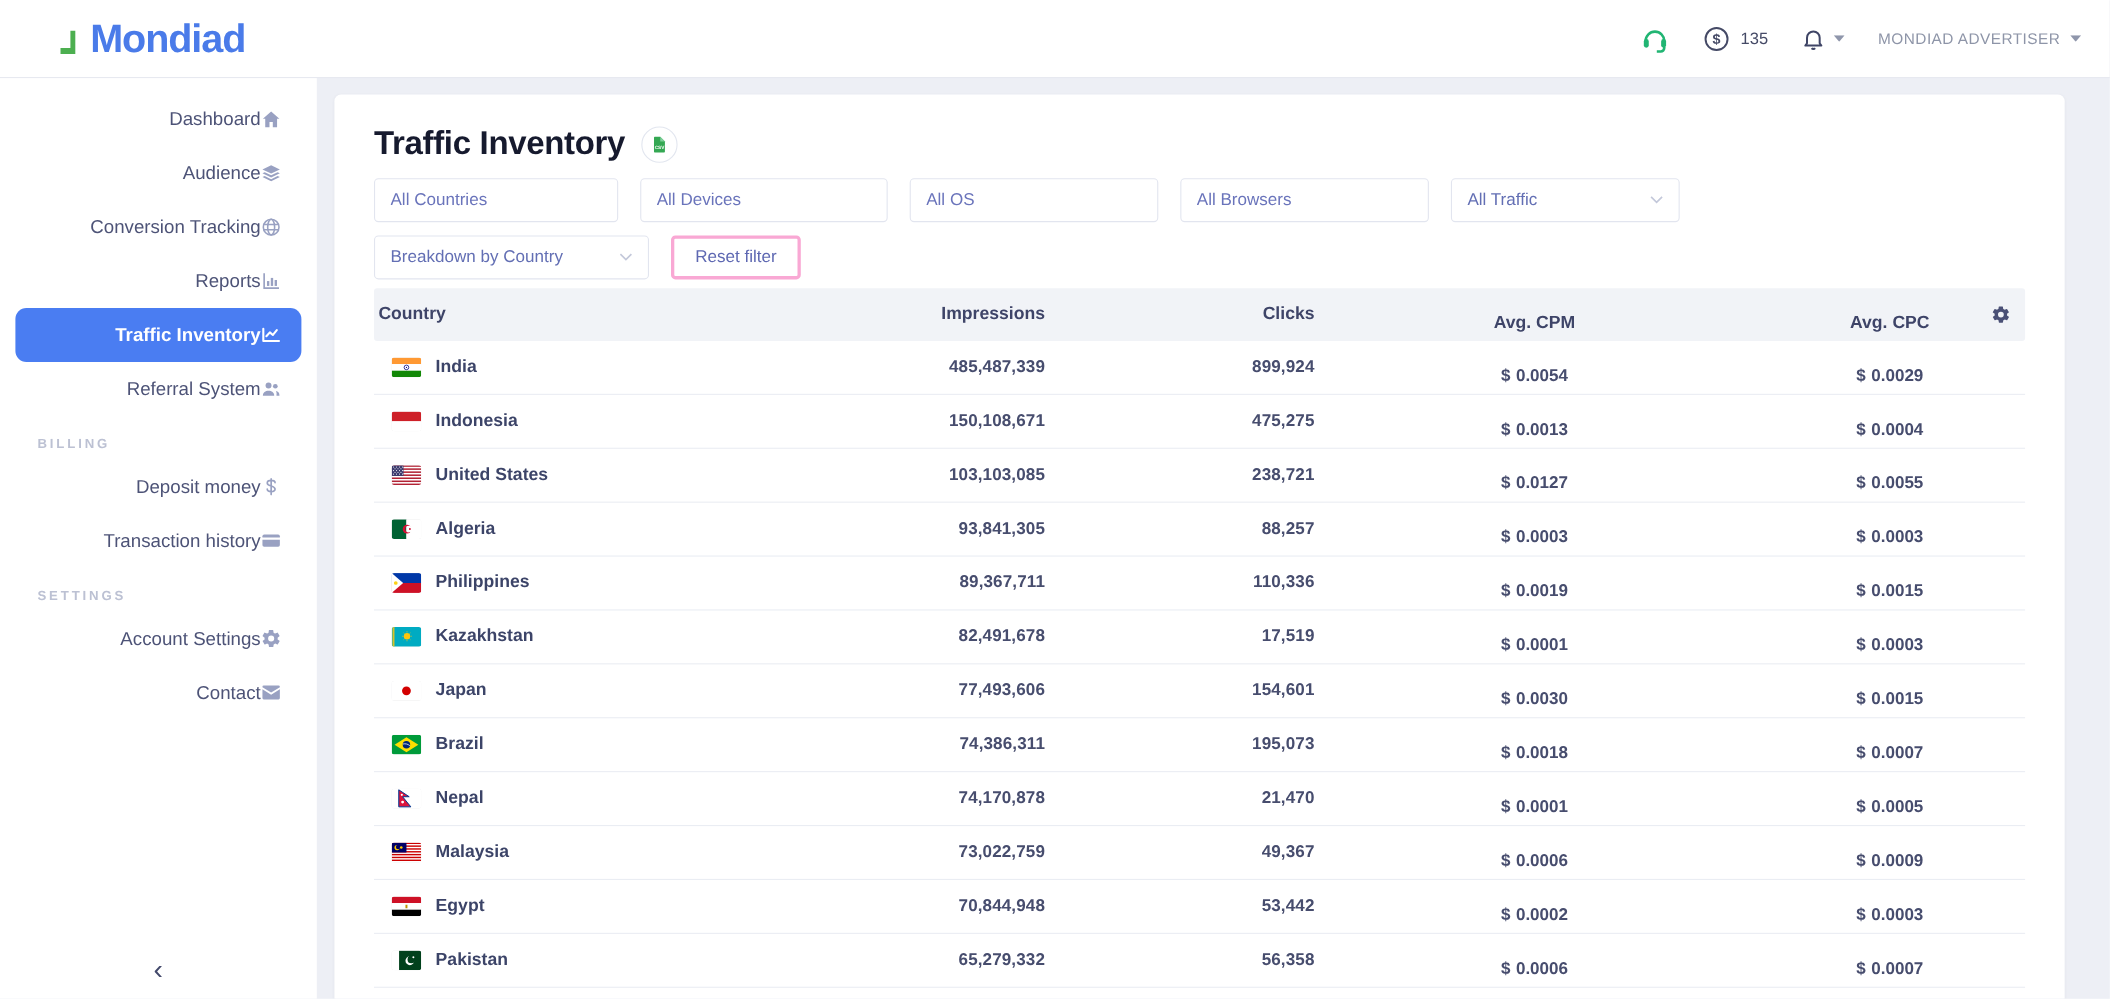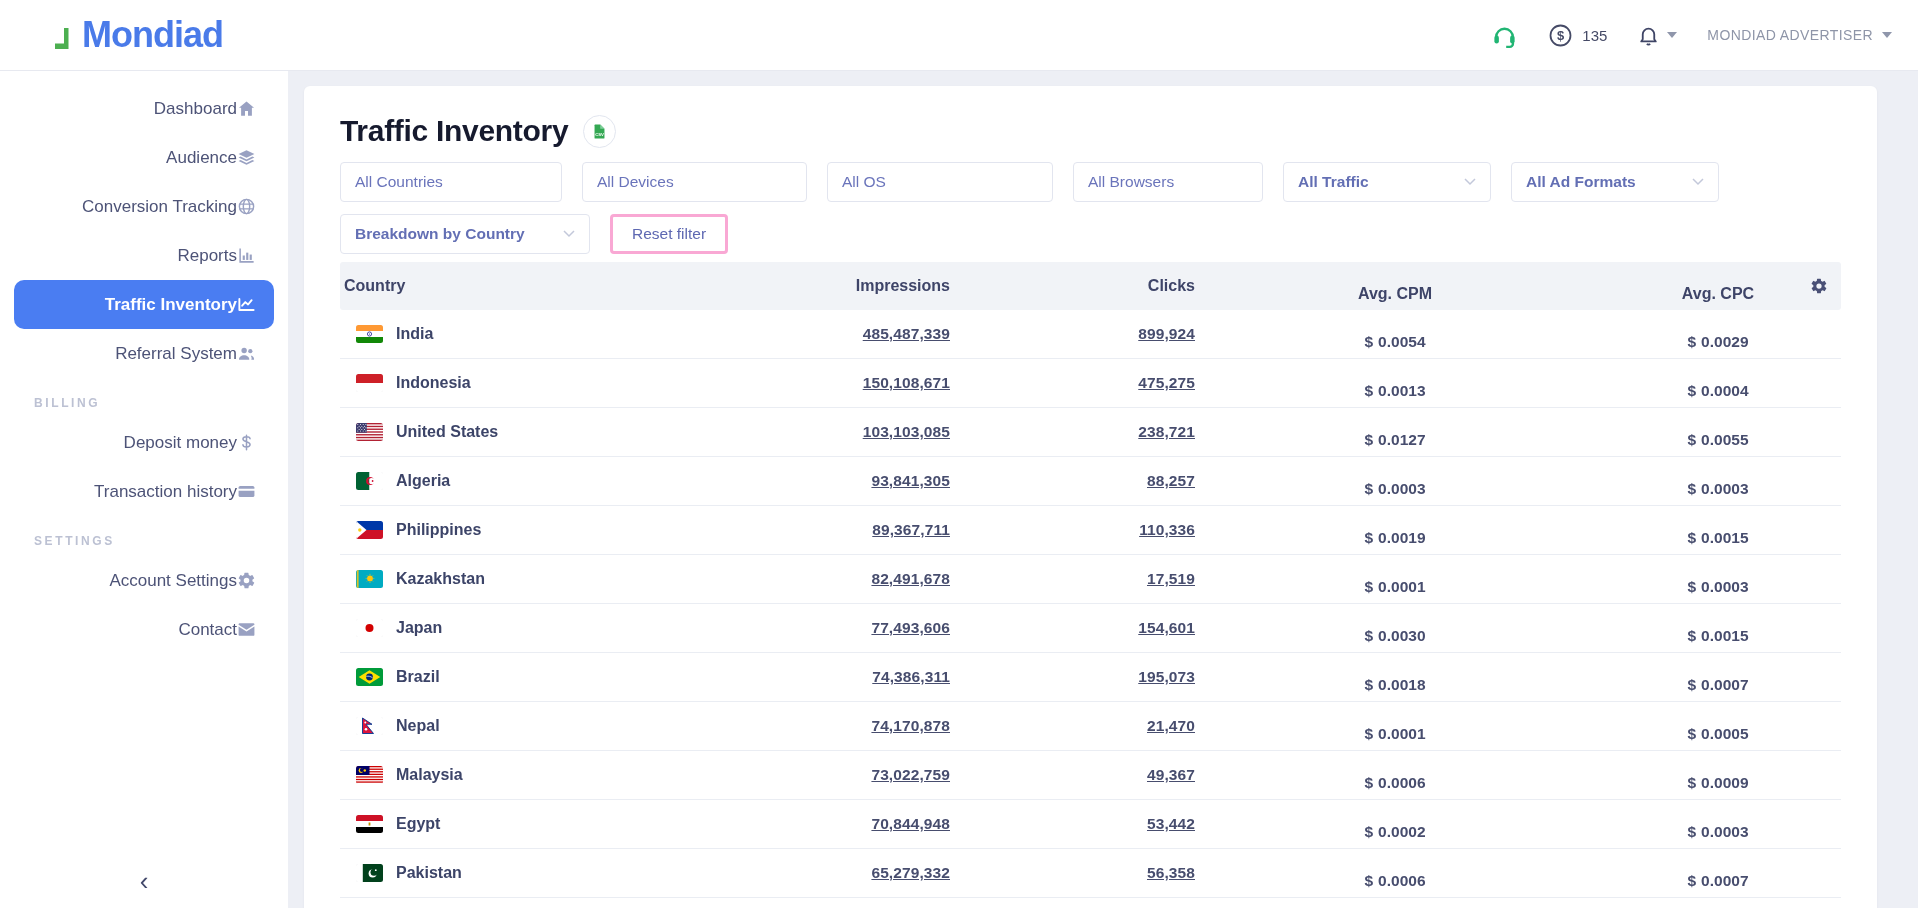--- a/index.html
+++ b/index.html
@@ -45,37 +45,37 @@
   .csv-btn { width:33px; height:33px; border-radius:50%; border:1px solid #e2e6ef; background:#fff;
              display:flex; align-items:center; justify-content:center; cursor:pointer; }
 
   .filters { display:flex; gap:20px; margin-top:14px; }
   .filters.row2 { margin-top:12px; }
   .fbox { height:40px; border:1px solid #e2e5ef; border-radius:4px; background:#fff; color:#636fb4;
           font-size:15.5px; display:flex; align-items:center; justify-content:space-between;
           padding:0 14px; outline:none; }
   input.fbox { display:block; }
   input.fbox::placeholder { color:#6a74bb; opacity:1; }
-  .fbox.select { cursor:pointer;font-weight:bold; }
+  .fbox.select { cursor:pointer; }
   .chev { display:flex; color:#c3c8da; }
   .reset-btn { height:40px; padding:0 19px; border:3px solid #f9a8d4; border-radius:4px; background:#fff;
                color:#5e68b2; font-size:15.5px; cursor:pointer; }
 
   
   .table { margin-top:8px; }
   .grid-cols { display:grid; grid-template-columns:450px 160px 245px 400px 246px; align-items:center; }
   .thead { height:48px; background:#f1f3f7; border-radius:3px; font-weight:bold; color:#3e4468;
            font-size:16px; position:relative; }
   .hcell { cursor:pointer; }
   .c-country { padding-left:4px; }
   .c-num { text-align:right; }
   .c-mid { text-align:center;margin-top:16px; }
   .gear { position:absolute; right:13px; top:15px; background:none; border:none; color:#4a5076; cursor:pointer; }
   .trow { height:49px; border-bottom:1px solid #eaedf3; font-size:15.5px; color:#474d6e; cursor:pointer; }
-  .trow .c-num { font-weight:600; letter-spacing:.1px;text-decoration:underline; }
+  .trow .c-num { font-weight:600; letter-spacing:.1px; }
   .cname { font-weight:bold; color:#3c4468; font-size:16px; }
   .country-flex { display:flex; align-items:center; gap:13px; padding-left:16px; }
   .flag { width:27px; height:18px; border-radius:2.5px; overflow:hidden; display:flex; flex:none;
           box-shadow:inset 0 0 0 1px rgba(30,40,60,.12); }
   .flag svg { width:27px; height:18px; display:block; }
   .cur { font-weight:bold; margin-right:5px; }
   .c-mid { font-weight:600; }
 </style>
 </head>
 <body>
@@ -245,31 +245,23 @@
             <text x="12" y="18" text-anchor="middle" font-size="6" font-weight="bold" fill="#fff" font-family="Liberation Sans, sans-serif">CSV</text>
           </svg>
         </span>
       </button>
     </div>
 
     <div class="filters">
         <input class="fbox" placeholder="All Countries" style="width: 222px;">
         <input class="fbox" placeholder="All Devices" style="width: 225px;">
         <input class="fbox" placeholder="All OS" style="width: 226px;">
-        <input class="fbox" placeholder="All Browsers" style="width: 190px;">
+        <input class="fbox" placeholder="All Browsers" style="width: 226px;">
         <div class="fbox select" style="width: 208px;">
           <span class="fval">All Traffic</span>
-          <span class="chev">
-            <svg width="12" height="8" viewBox="0 0 12 8" fill="none" stroke="currentColor" stroke-width="1.5">
-              <path d="M1 1l5 5 5-5"></path>
-            </svg>
-          </span>
-        </div>
-        <div class="fbox select" style="width: 208px;">
-          <span class="fval">All Ad Formats</span>
           <span class="chev">
             <svg width="12" height="8" viewBox="0 0 12 8" fill="none" stroke="currentColor" stroke-width="1.5">
               <path d="M1 1l5 5 5-5"></path>
             </svg>
           </span>
         </div>
       </div>
 
     <div class="filters row2">
       <div class="fbox select" style="width:250px">

